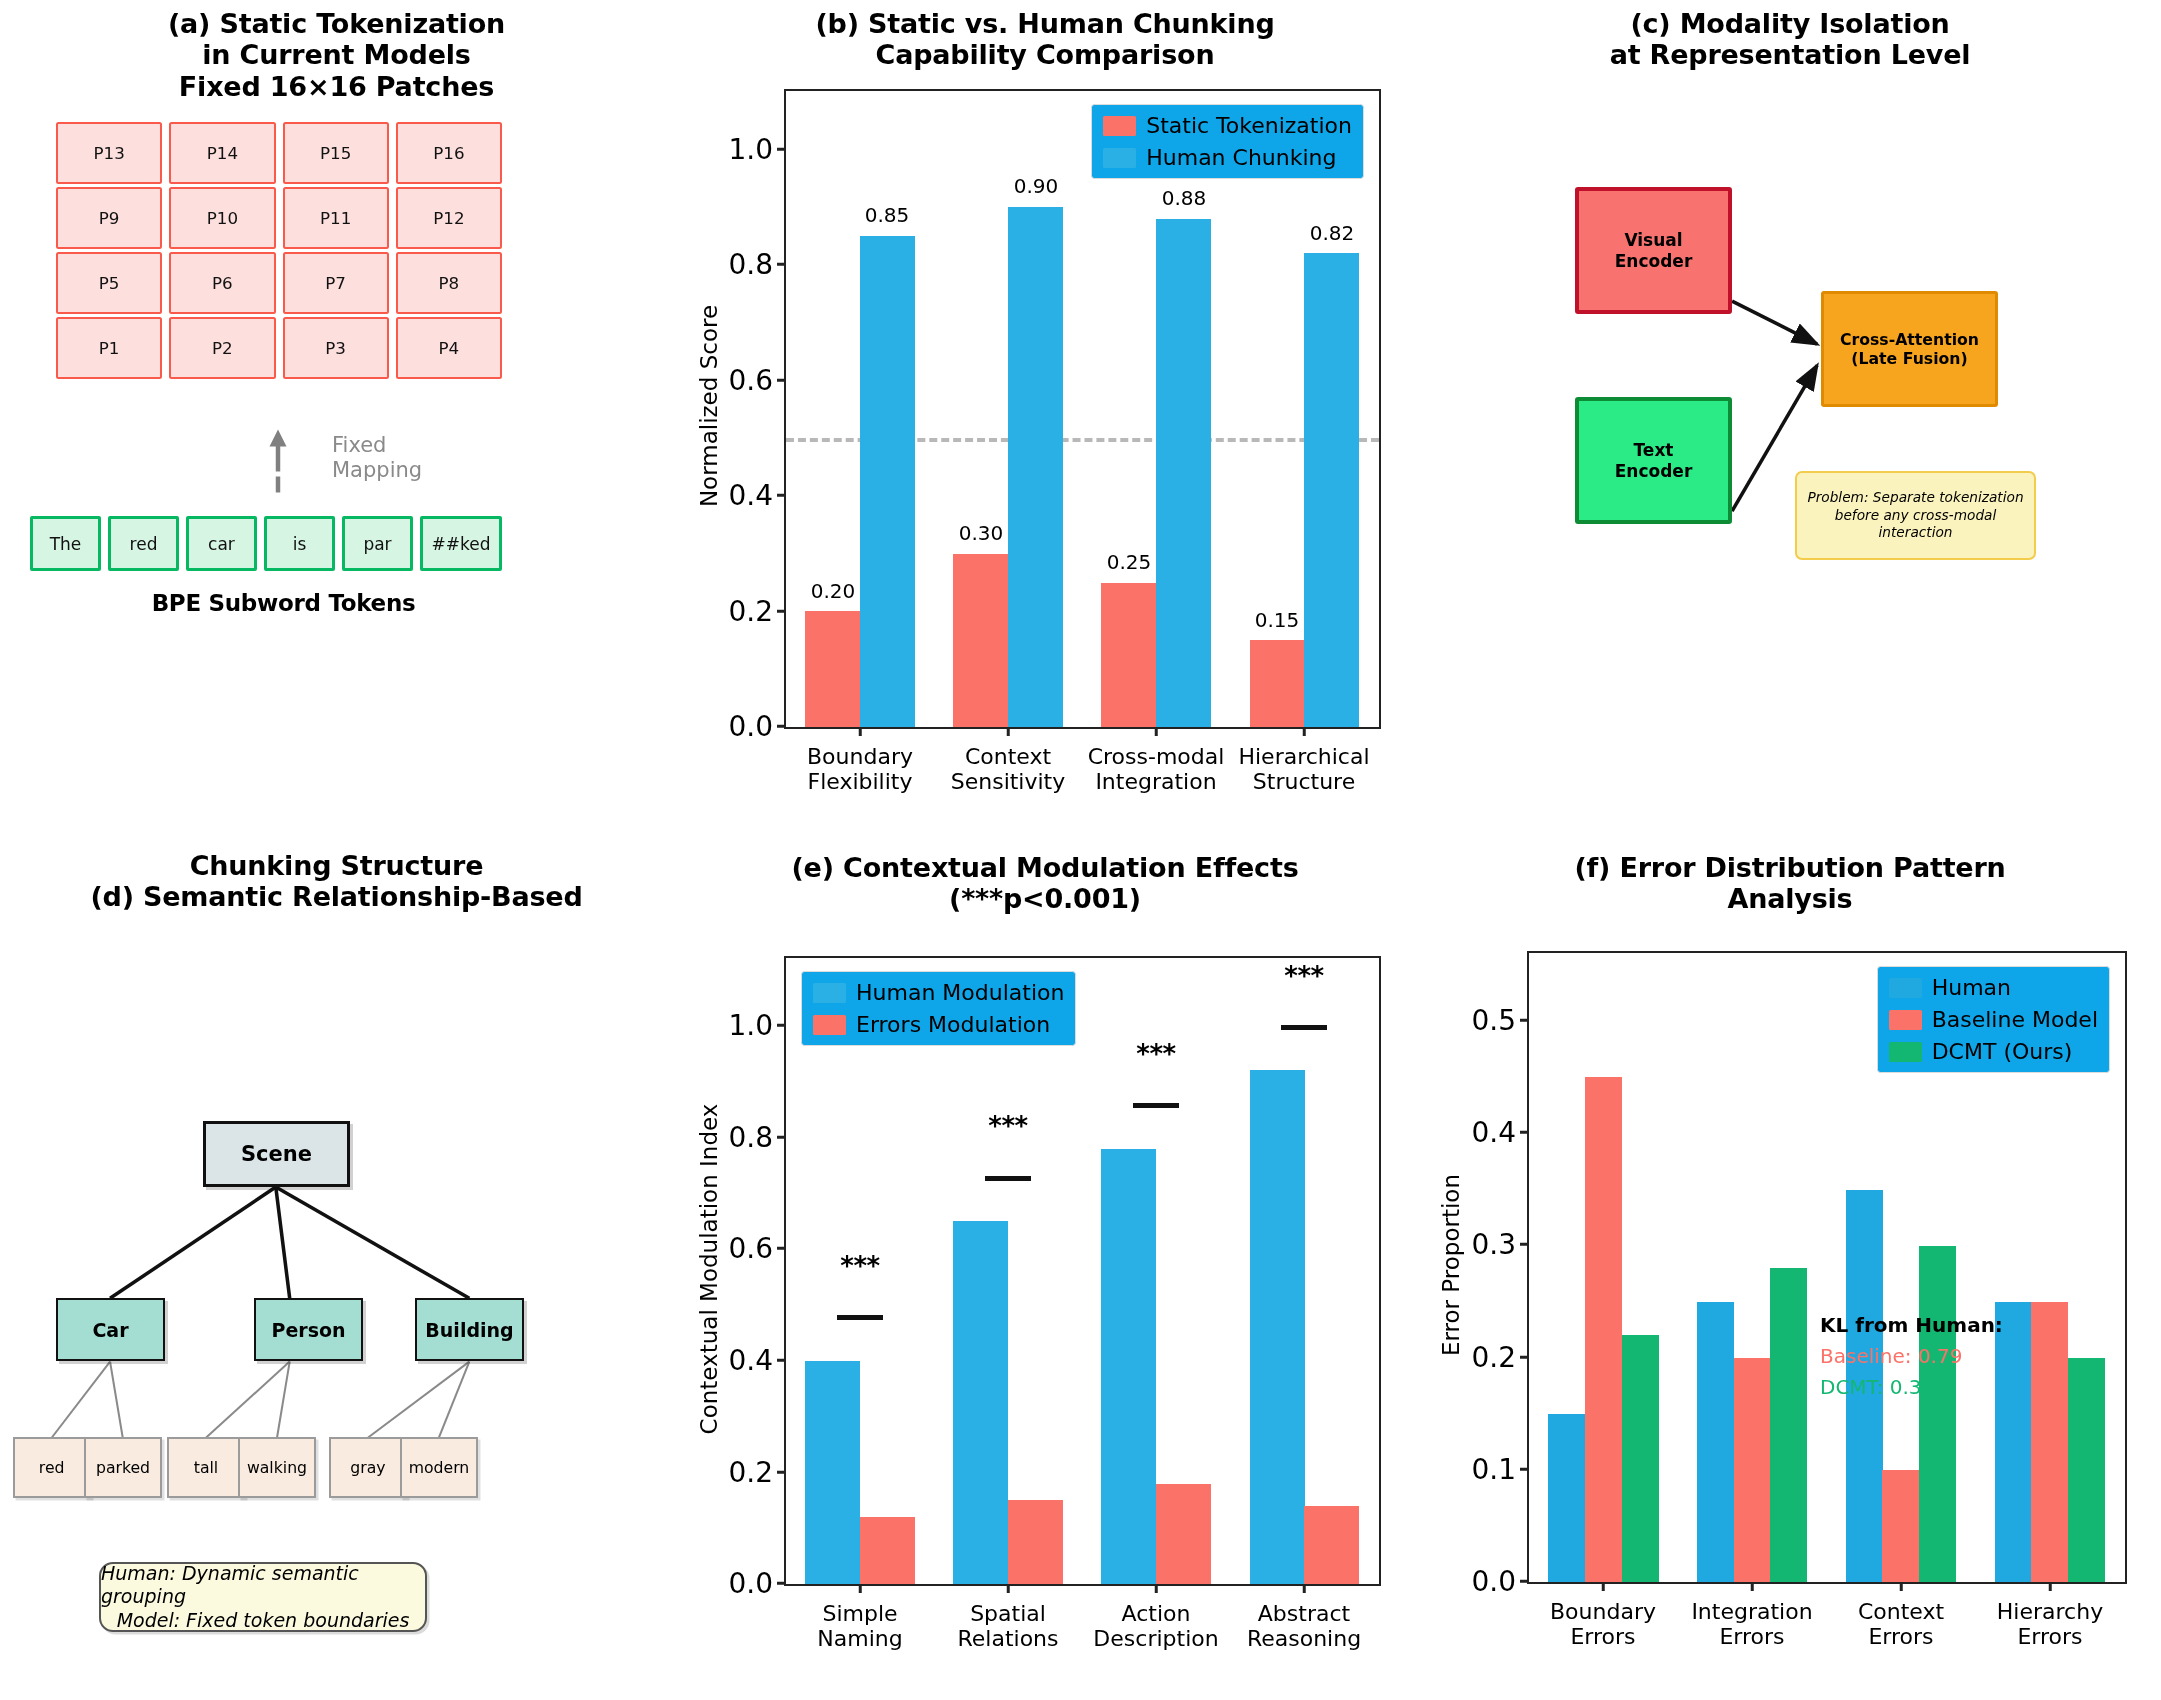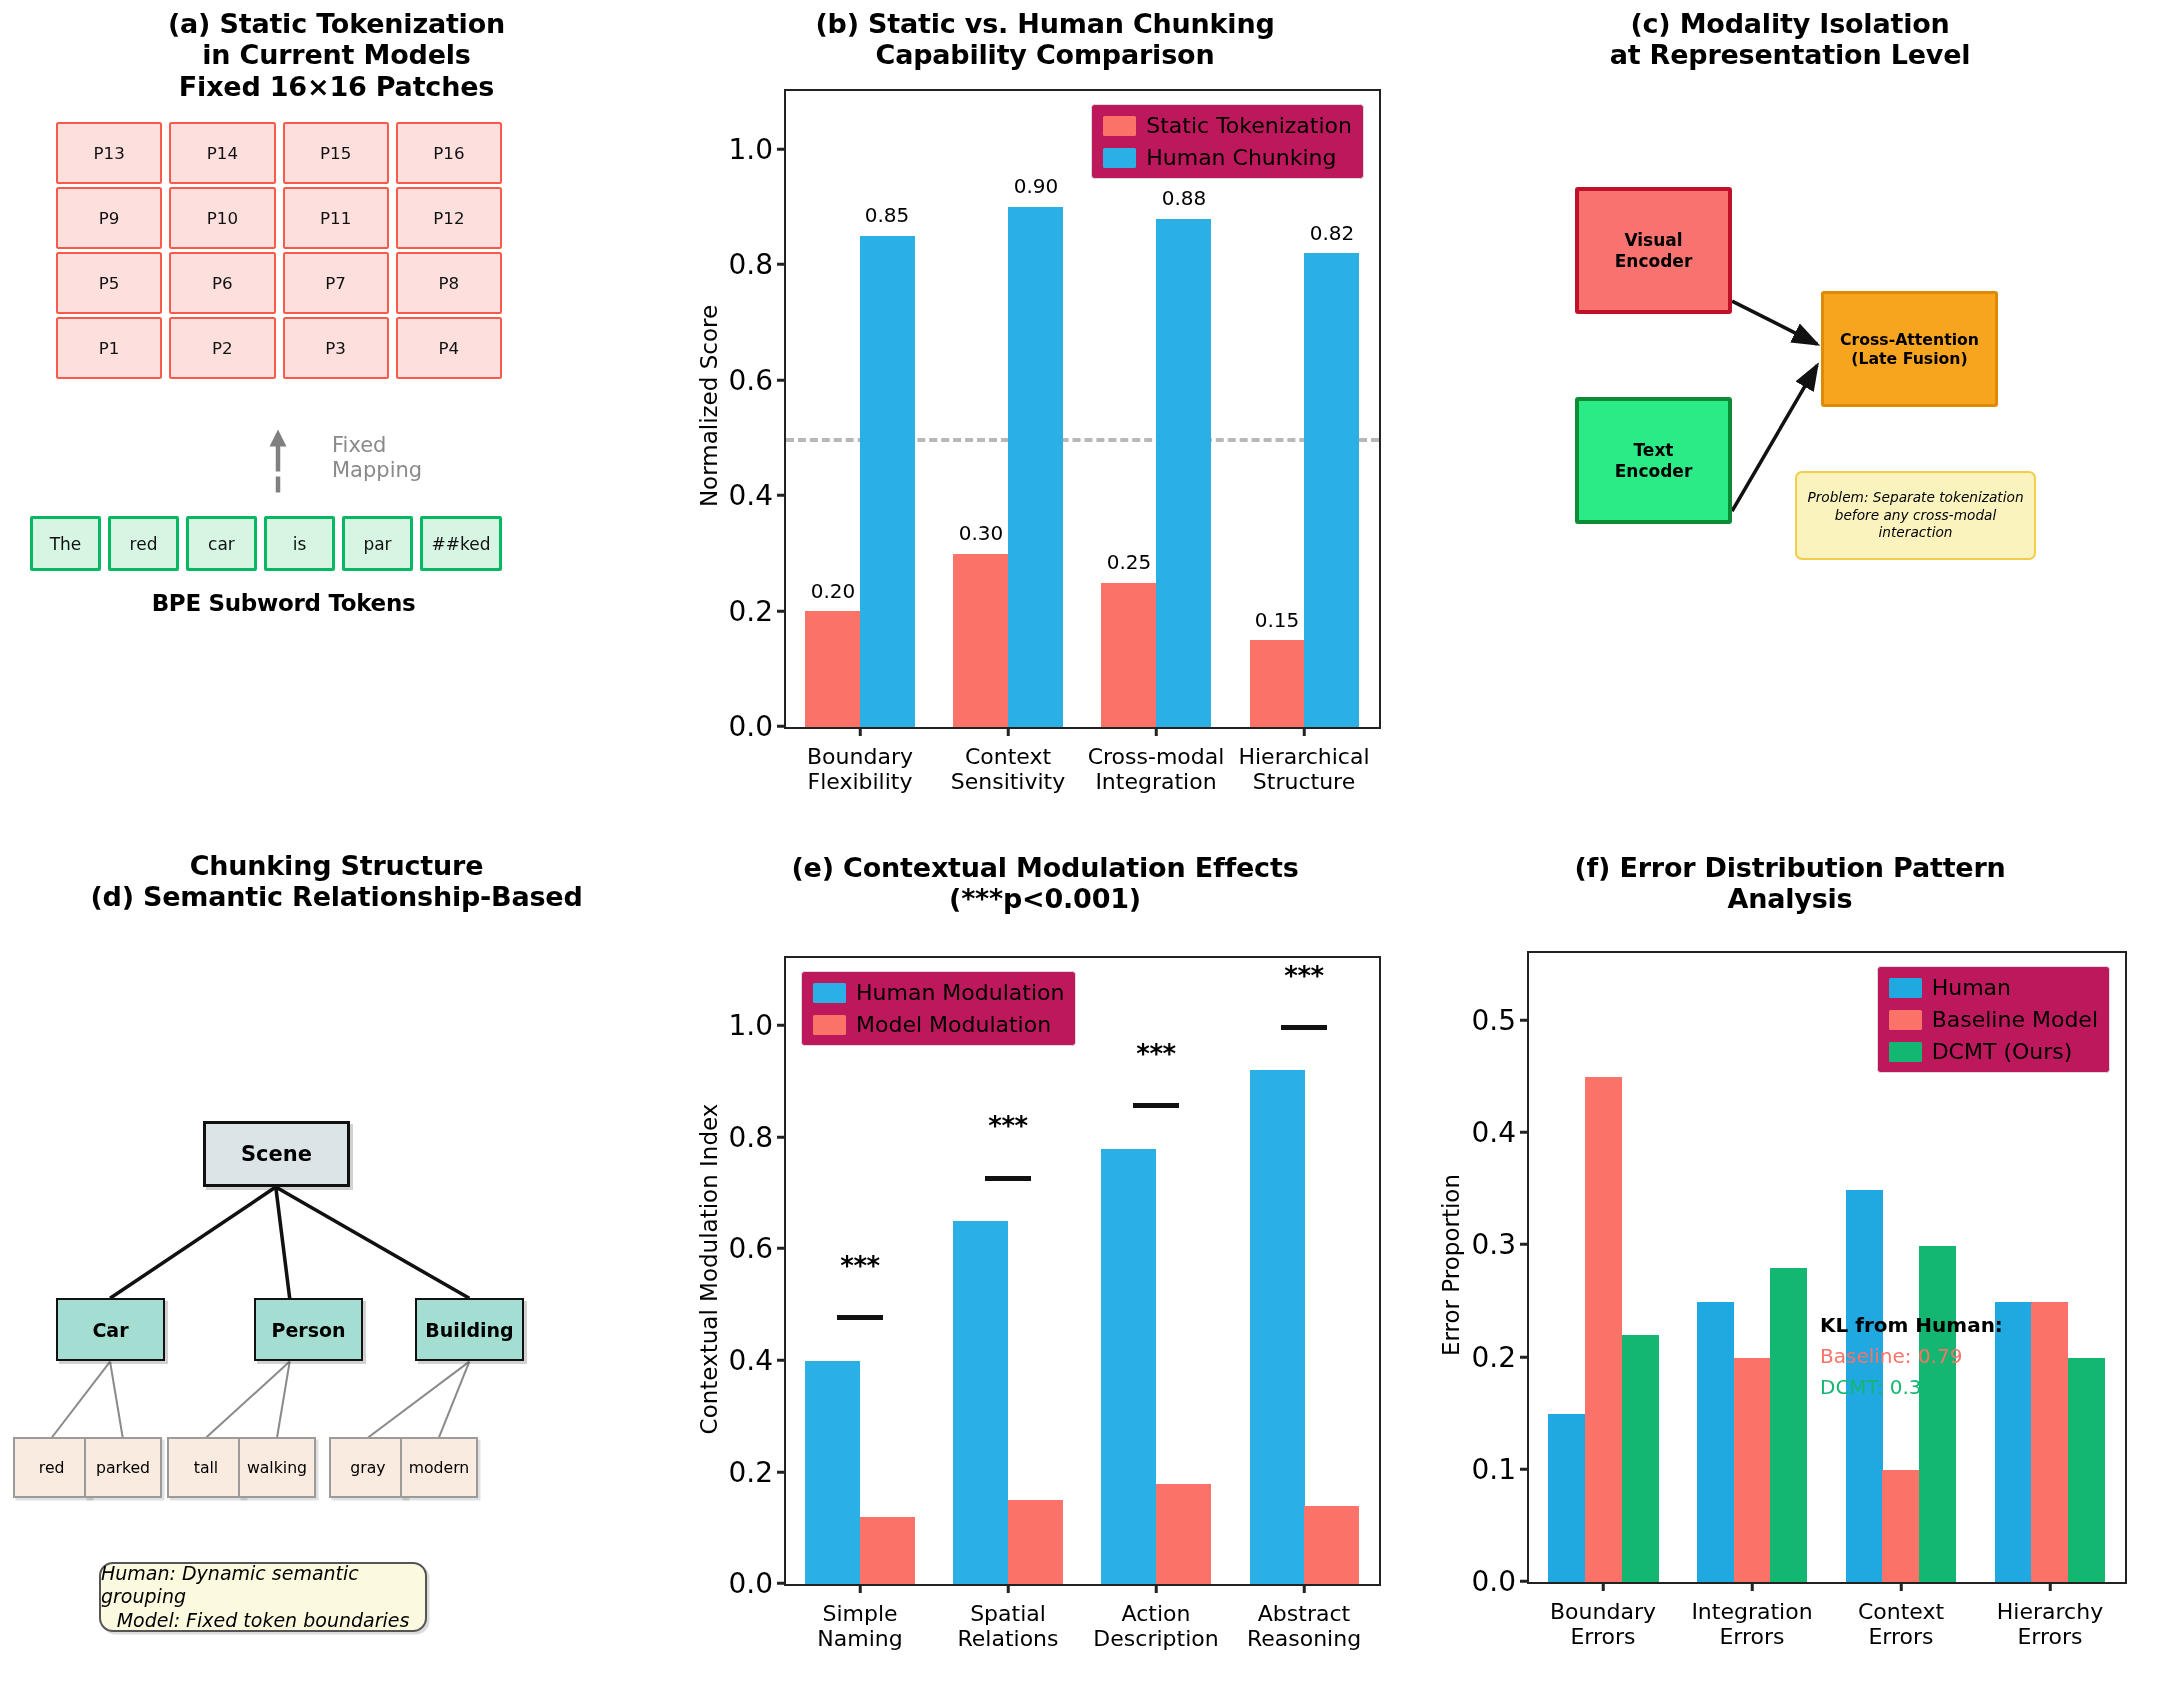--- a/index.html
+++ b/index.html
@@ -41,21 +41,21 @@
   .xtickmark{position:absolute;top:100%;width:2.5px;height:9px;background:#222;transform:translateX(-50%);}
   .xtick{position:absolute;top:100%;transform:translateX(-50%);
     margin-top:18px;font-size:22px;text-align:center;line-height:1.12;white-space:nowrap;}
   .ylabel{position:absolute;font-size:23px;white-space:nowrap;
     transform-origin:0 0;transform:rotate(-90deg);}
   .bar{position:absolute;bottom:0;}
   .barlabel{position:absolute;transform:translate(-50%,-100%);font-size:20px;
     white-space:nowrap;text-align:center;}
   .threshold{position:absolute;left:0;right:0;height:0;
     border-top:4px dashed #b8b8b8;}
-  .legend{position:absolute;background:#be185d;border:1.5px solid #dcdcdc;border-radius:3.5px;
+  .legend{position:absolute;background:#0ea5e9;border:1.5px solid #dcdcdc;border-radius:3.5px;
     padding:8px 11px;display:flex;flex-direction:column;gap:7px;box-sizing:border-box;}
   .legrow{display:flex;align-items:center;gap:10px;}
   .legswatch{width:33px;height:20px;border-radius:1.5px;flex:none;}
   .legtext{font-size:22px;white-space:nowrap;}
 
   
   #panel-c{left:1418px;top:0;width:744px;height:840px;}
   #panel-c .ptitle{position:absolute;left:0;top:8px;width:744px;font-size:27px;}
   .cbox{position:absolute;box-sizing:border-box;display:flex;flex-direction:column;
     align-items:center;justify-content:center;text-align:center;font-weight:bold;
@@ -348,21 +348,21 @@
           <div class="bar" style="left: 518px; width: 55px; height: 78px; background: rgb(250, 114, 104);"></div>
           <div class="sigbar" style="left: 518px; width: 46px; top: 67px;"></div>
           <div class="sigstar" style="left: 518px; top: 31px;">***</div>
           <div class="legend" style="left: 15px; top: 13px;">
             <div class="legrow">
               <div class="legswatch" style="background: rgb(42, 176, 229);"></div>
               <div class="legtext">Human Modulation</div>
             </div>
             <div class="legrow">
               <div class="legswatch" style="background: rgb(250, 114, 104);"></div>
-              <div class="legtext">Model Modulation</div>
+              <div class="legtext">Errors Modulation</div>
             </div>
           </div>
         </div>
     </div>
     <div class="ylabel" id="e-ylabel" style="left: 23px; top: 429px; transform: rotate(-90deg) translateX(-50%);">Contextual Modulation Index</div>
   </div>
 
   <div class="panel" id="panel-f">
     <div class="ptitle">
       <div>(f) Error Distribution Pattern</div>

